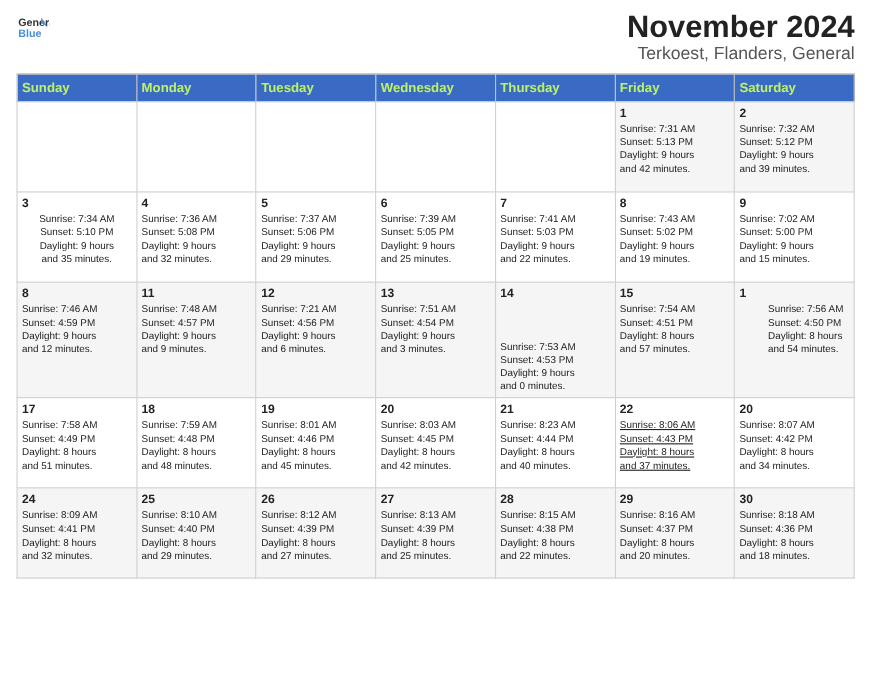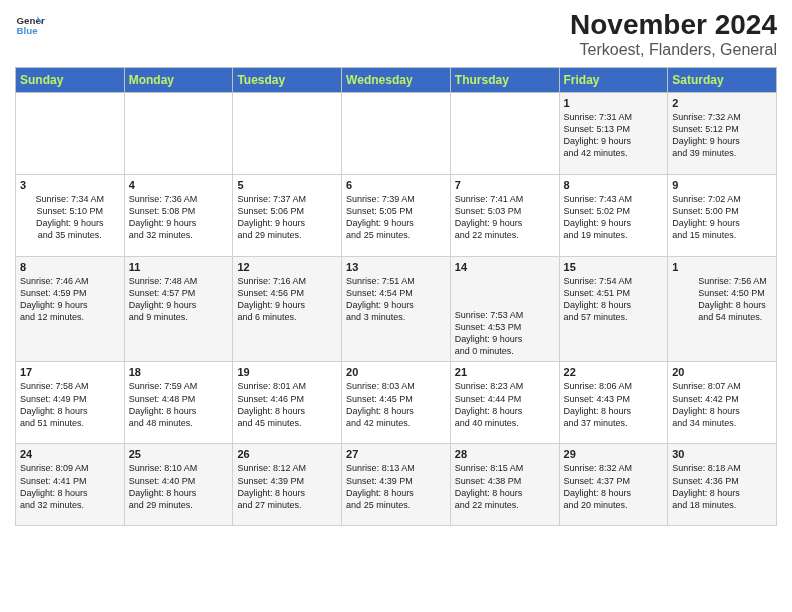--- a/index.html
+++ b/index.html
@@ -197,21 +197,21 @@
           </td>
           <td>
             <span class="day-num">11</span>
             <div class="day-info" style="white-space: pre-line;">Sunrise: 7:48 AM
 Sunset: 4:57 PM
 Daylight: 9 hours
 and 9 minutes.</div>
           </td>
           <td>
             <span class="day-num">12</span>
-            <div class="day-info" style="white-space: pre-line;">Sunrise: 7:16 AM
+            <div class="day-info" style="white-space: pre-line;">Sunrise: 7:21 AM
 Sunset: 4:56 PM
 Daylight: 9 hours
 and 6 minutes.</div>
           </td>
           <td>
             <span class="day-num">13</span>
             <div class="day-info" style="white-space: pre-line;">Sunrise: 7:51 AM
 Sunset: 4:54 PM
 Daylight: 9 hours
 and 3 minutes.</div>
@@ -269,21 +269,21 @@
           </td>
           <td>
             <span class="day-num">21</span>
             <div class="day-info" style="white-space: pre-line;">Sunrise: 8:23 AM
 Sunset: 4:44 PM
 Daylight: 8 hours
 and 40 minutes.</div>
           </td>
           <td>
             <span class="day-num">22</span>
-            <div class="day-info" style="white-space: pre-line;">Sunrise: 8:06 AM
+            <div class="day-info" style="white-space: pre-line; text-decoration: underline;">Sunrise: 8:06 AM
 Sunset: 4:43 PM
 Daylight: 8 hours
 and 37 minutes.</div>
           </td>
           <td>
             <span class="day-num">20</span>
             <div class="day-info" style="white-space: pre-line;">Sunrise: 8:07 AM
 Sunset: 4:42 PM
 Daylight: 8 hours
 and 34 minutes.</div>
@@ -320,21 +320,21 @@
           </td>
           <td>
             <span class="day-num">28</span>
             <div class="day-info" style="white-space: pre-line;">Sunrise: 8:15 AM
 Sunset: 4:38 PM
 Daylight: 8 hours
 and 22 minutes.</div>
           </td>
           <td>
             <span class="day-num">29</span>
-            <div class="day-info" style="white-space: pre-line;">Sunrise: 8:32 AM
+            <div class="day-info" style="white-space: pre-line;">Sunrise: 8:16 AM
 Sunset: 4:37 PM
 Daylight: 8 hours
 and 20 minutes.</div>
           </td>
           <td>
             <span class="day-num">30</span>
             <div class="day-info" style="white-space: pre-line;">Sunrise: 8:18 AM
 Sunset: 4:36 PM
 Daylight: 8 hours
 and 18 minutes.</div>

